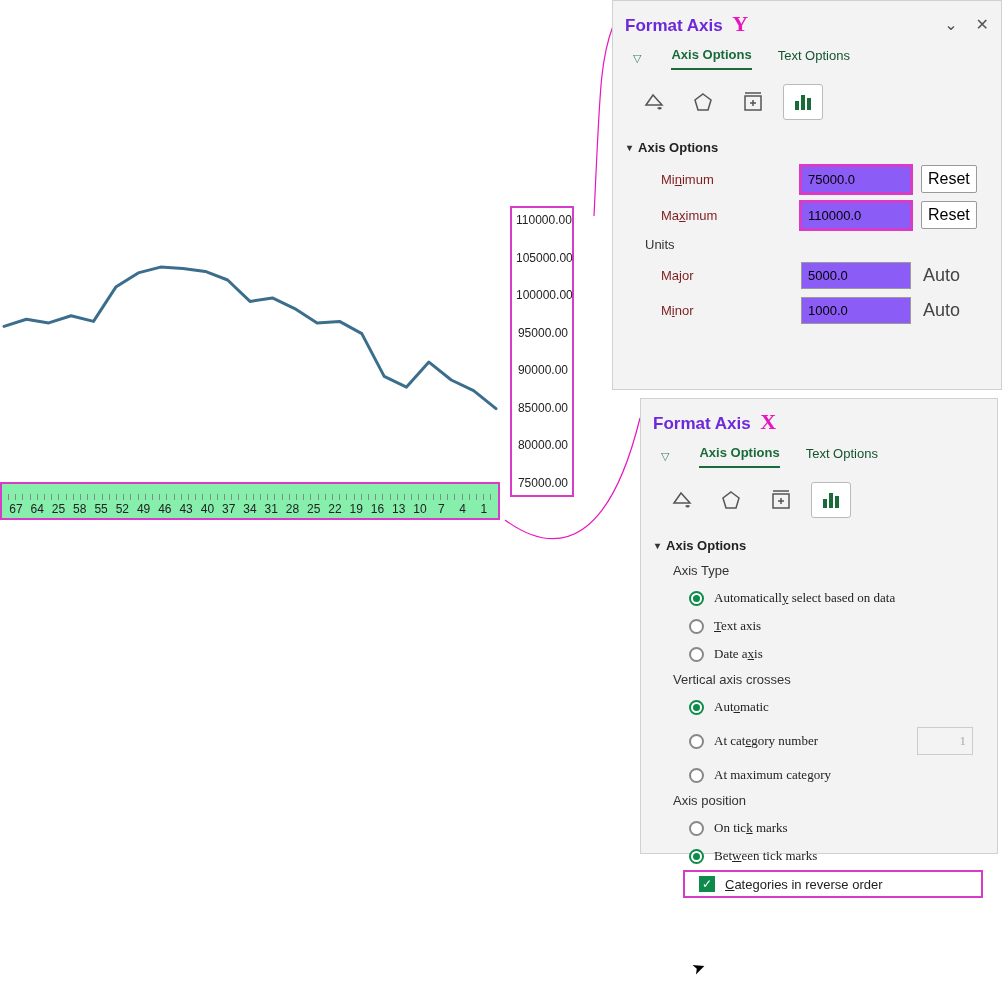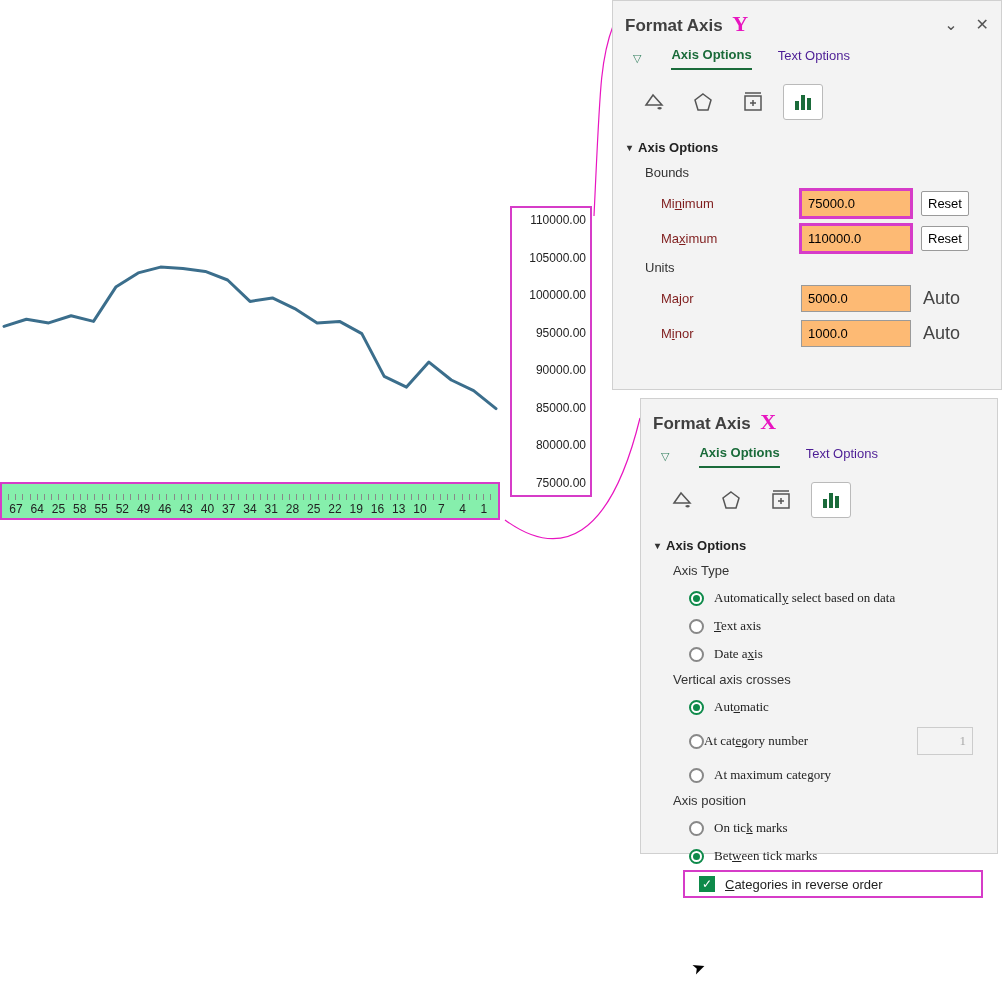--- a/index.html
+++ b/index.html
@@ -38,21 +38,21 @@
     font-size:12px; padding:0 4px;
   }
   .xaxis-ticks-row span { text-align:center; width: 20px;}
   .tick-marks {
     height:6px; margin:0 6px 2px 6px;
     background: repeating-linear-gradient(to right,#888 0,#888 1px,transparent 1px,transparent 7.2px);
   }
   .yaxis-box {
     position:absolute;
     left: 510px; top: 206px;
-    width: 82px;
+    width: 64px;
     border:2px solid #d63cc8;
     padding: 6px 4px;
     text-align:right;
     font-size:12px;
     line-height: 1;
   }
   .yaxis-box div { margin: 0 0 25.5px 0;}
   .yaxis-box div:last-child{margin-bottom:0;}
 
   
@@ -61,29 +61,29 @@
     background:#f3f3f3;
     border:1px solid #d0d0d0;
     font-size:13px;
   }
   .pane-y { left:612px; top:0; width:390px; height:390px;}
   .pane-x { left:640px; top:398px; width:358px; height:456px;}
   .pane-title-row {
     display:flex; align-items:center; justify-content:space-between;
     padding:10px 12px;
   }
-  .pane-title { font-size:17px; font-weight:600; color:#404040; }
+  .pane-title { font-size:17px; font-weight:600; color:#6d28d9; }
   .badge-letter {
     font-family: "Comic Sans MS", cursive;
     font-weight:bold; font-size:22px; color:#e815c0; margin-left:6px;
   }
   .pane-win-icons { display:flex; gap:18px; font-size:16px; color:#555;}
   .tab-row { display:flex; gap:26px; padding:0 20px; align-items:center;}
   .tab-caret { color:#2e7d5b; font-size:11px; margin-right:4px;}
-  .tab { padding-bottom:6px; cursor:pointer; color:#4c1d95;}
+  .tab { padding-bottom:6px; cursor:pointer; color:#14532d;}
   .tab.active { color:#1a6b3a; font-weight:600; border-bottom:2px solid #1a6b3a;}
   .icon-row { display:flex; gap:10px; padding:14px 20px 10px 20px;}
   .icon-btn {
     width:40px; height:36px;
     display:flex; align-items:center; justify-content:center;
     border:1px solid transparent; border-radius:3px;
     cursor:pointer;
   }
   .icon-btn.active { background:#fff; border-color:#bababa;}
   .section { padding:4px 14px 8px 14px; }
@@ -94,27 +94,27 @@
   }
   .sec-caret { font-size:10px; color:#333;}
   .sub-label { padding:4px 0 6px 18px; color:#333;}
   .field-row {
     display:flex; align-items:center; gap:10px;
     padding:4px 0 4px 34px;
   }
   .field-row .lbl { width:130px; color:#7f1d1d;}
   .field-row input[type="text"] {
     width:110px; padding:5px 6px;
-    border:1px solid #9a9a9a; background:#fdba74;
+    border:1px solid #9a9a9a; background:#8b5cf6;
     font-family:inherit; font-size:13px;
   }
   .hl-input { outline:2px solid #d63cc8; outline-offset:0; border-color:#d63cc8 !important;}
   .reset-btn {
     background:#fff; border:1px solid #9a9a9a;
-    padding:4px 6px; font-size:13px; cursor:pointer;
+    padding:4px 6px; font-size:16px; cursor:pointer;
     border-radius:2px;
   }
   .auto-txt { font-size:18px; color:#444; padding-left:2px;}
   .cat-num-input {
     width:56px; padding:5px 6px; border:1px solid #ccc; background:#f3f3f3; color:#aaa;
     font-family:inherit; font-size:13px; text-align:right;
   }
 
   
   .opt-row { display:flex; align-items:center; gap:10px; padding:6px 0 6px 34px;font-family:Liberation Serif, serif;}
@@ -237,21 +237,20 @@
           <rect x="9" y="4" width="4" height="15" fill="#1a6b3a"></rect>
           <rect x="15" y="7" width="4" height="12" fill="#1a6b3a"></rect>
         </svg>
     </div>
   </div>
   <div class="section">
     <div class="sec-head">
       <span class="sec-caret">▾</span>
       <span>Axis Options</span>
     </div>
-    <div class="sub-label">Bounds</div>
     <div class="field-row">
       <span class="lbl">Mi<span class="underline-hotkey">n</span>imum</span>
       <input type="text" class="hl-input" value="75000.0" style="">
       <button class="reset-btn">Reset</button>
     </div>
     <div class="field-row">
       <span class="lbl">Ma<span class="underline-hotkey">x</span>imum</span>
       <input type="text" class="hl-input" value="110000.0" style="">
       <button class="reset-btn">Reset</button>
     </div>
@@ -326,21 +325,21 @@
       <span class="radio"></span>
       <span>Date a<span class="underline-hotkey">x</span>is</span>
     </div>
 
     <div class="sub-label">Vertical axis crosses</div>
     <div class="opt-row">
       <span class="radio sel"></span>
       <span>Aut<span class="underline-hotkey">o</span>matic</span>
     </div>
     <div class="opt-row" style="justify-content:space-between; padding-right:10px;">
-      <span style="display:flex;align-items:center;">
+      <span style="display:flex;align-items:center;gap:10px;">
         <span class="radio"></span>
         <span>At cat<span class="underline-hotkey">e</span>gory number</span>
       </span>
       <input type="text" class="cat-num-input" disabled="" value="1" style="">
     </div>
     <div class="opt-row">
       <span class="radio"></span>
       <span>At maximum cate<span class="underline-hotkey">g</span>ory</span>
     </div>
 

